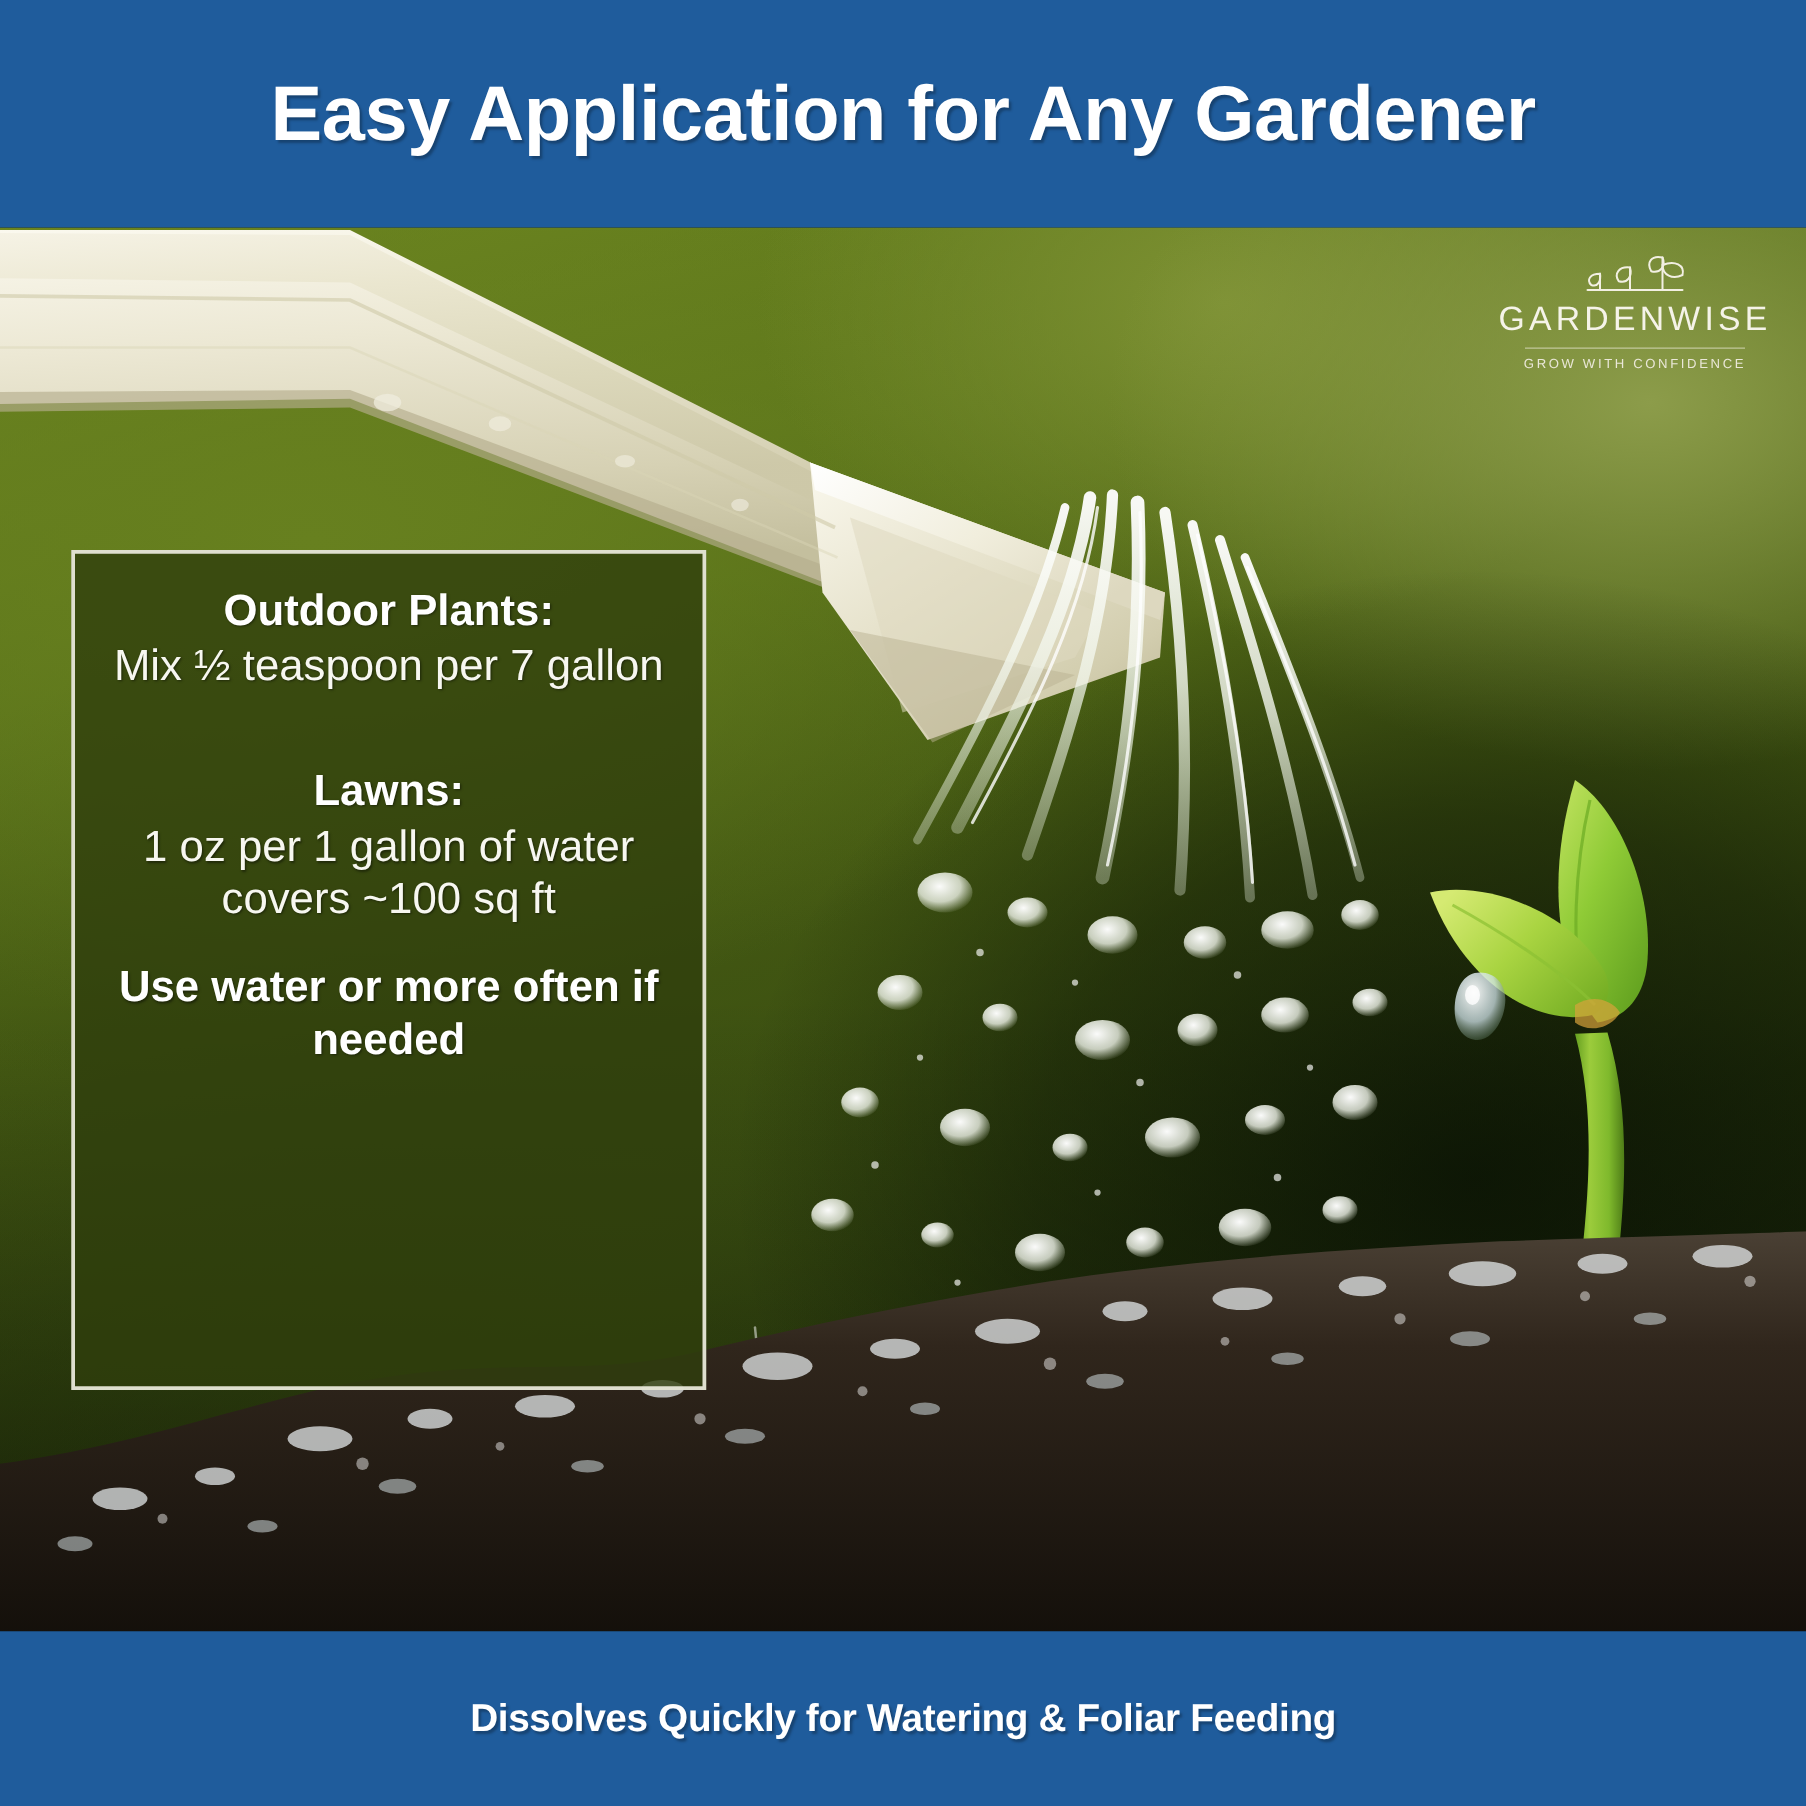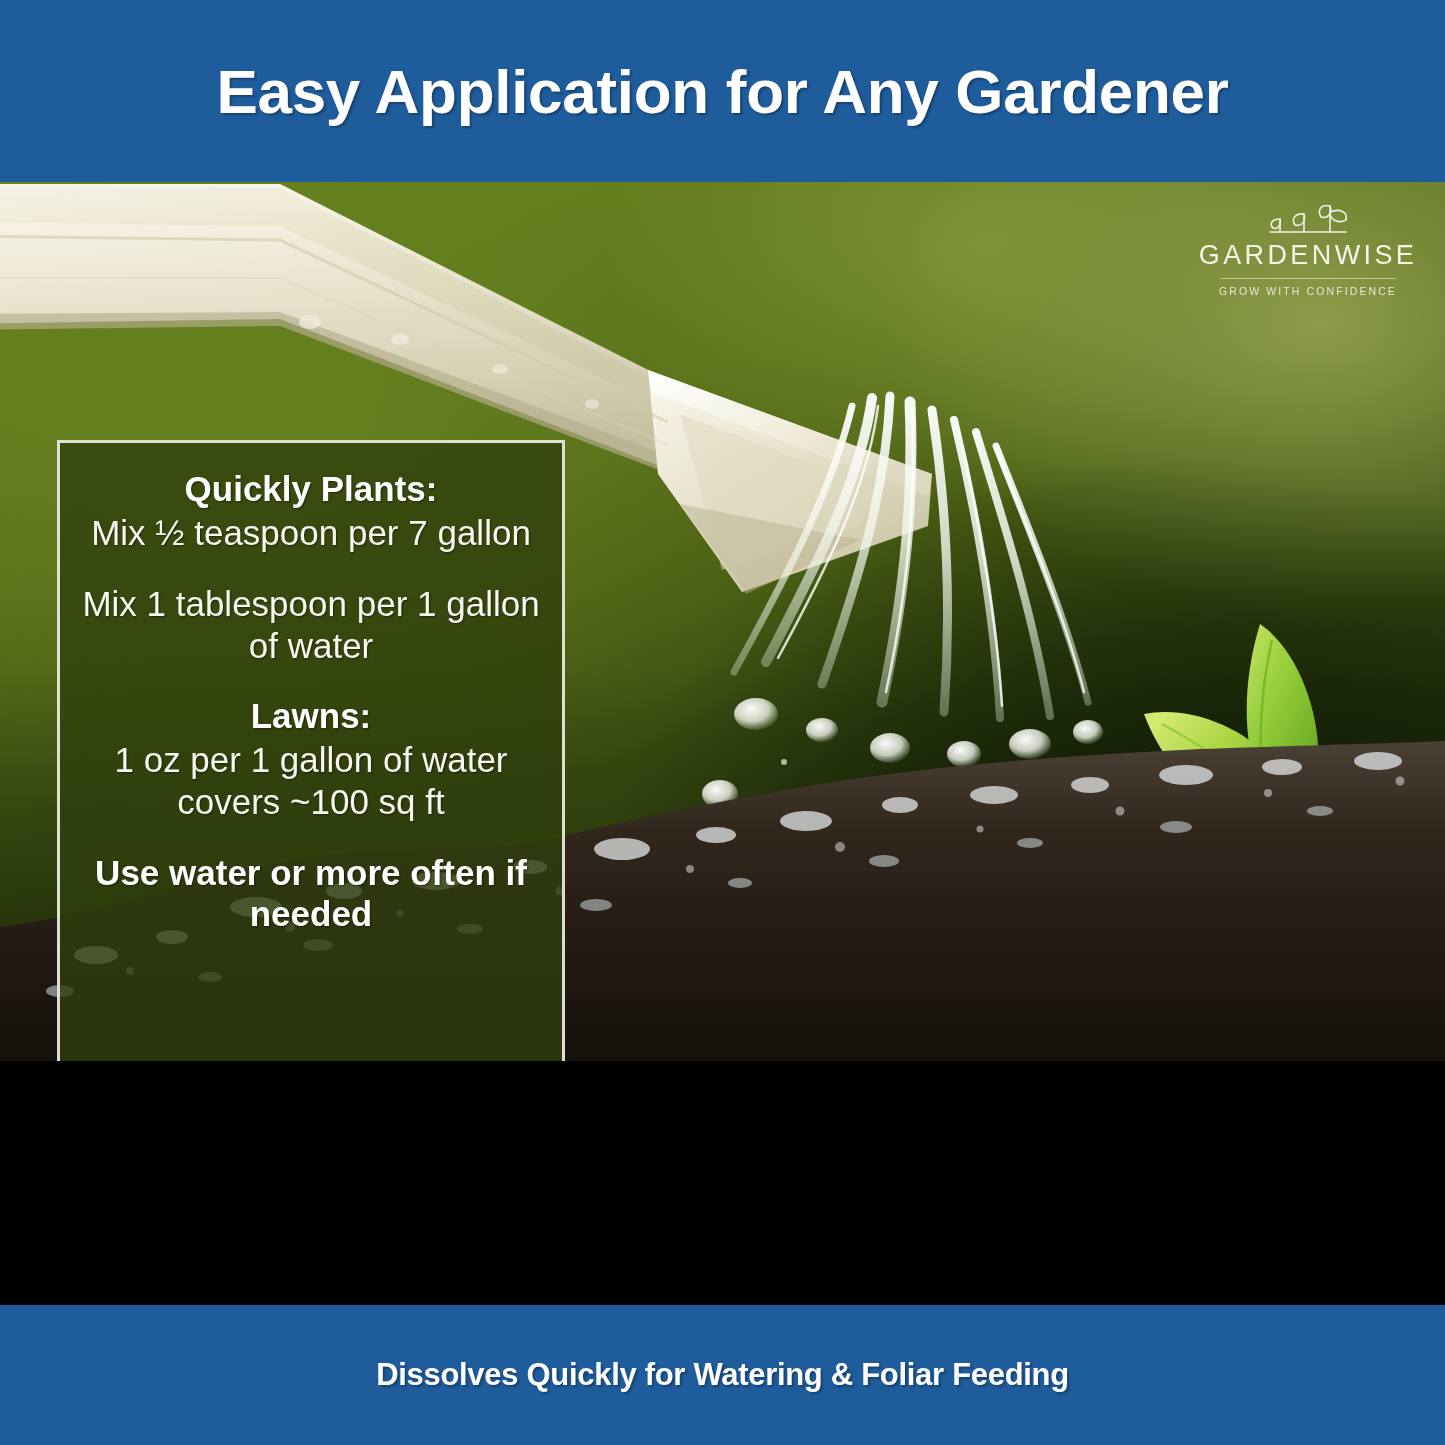--- a/index.html
+++ b/index.html
@@ -43,21 +43,21 @@
   }
   #top-banner .banner-text { font-size: 62px; }
   #bottom-banner .banner-text { font-size: 31px; }
 
   
   #photo {
     position: absolute;
     left: 0;
     top: 182px;
     width: 1445px;
-    height: 879px;
+    height: 1123px;
     overflow: hidden;
     background:
       radial-gradient(ellipse 620px 420px at 1320px 140px, #8c9c4a 0%, rgba(140,156,74,0) 70%),
       radial-gradient(ellipse 520px 360px at 980px 60px, #7d9133 0%, rgba(125,145,51,0) 72%),
       radial-gradient(ellipse 900px 520px at 250px 250px, #67801f 0%, rgba(103,128,31,0) 75%),
       radial-gradient(ellipse 1000px 620px at 500px 760px, #3f5412 0%, rgba(63,84,18,0) 78%),
       linear-gradient(165deg, #6d8620 0%, #5d761b 22%, #475c13 46%, #2a3a0c 70%, #1a250a 100%);
   }
 
   
@@ -454,26 +454,25 @@
         </g>
       </svg>
       <div id="logo-wordmark">GARDENWISE</div>
       <div id="logo-divider"></div>
       <div id="logo-tagline">GROW WITH CONFIDENCE</div>
     </div>
 
     <div id="instruction-box">
 
       <div class="instruction-group">
-        <div class="instruction-heading">Quickly Plants:</div>
+        <div class="instruction-heading">Outdoor Plants:</div>
         <div class="instruction-detail">Mix ½ teaspoon per 7 gallon</div>
       </div>
 
       <div class="instruction-group">
-        <div class="instruction-detail">Mix 1 tablespoon per 1 gallon of water</div>
       </div>
 
       <div class="instruction-group">
         <div class="instruction-heading">Lawns:</div>
         <div class="instruction-detail">1 oz per 1 gallon of water covers ~100 sq ft</div>
       </div>
 
       <div class="instruction-group">
         <div class="instruction-note">Use water or more often if needed</div>
       </div>

